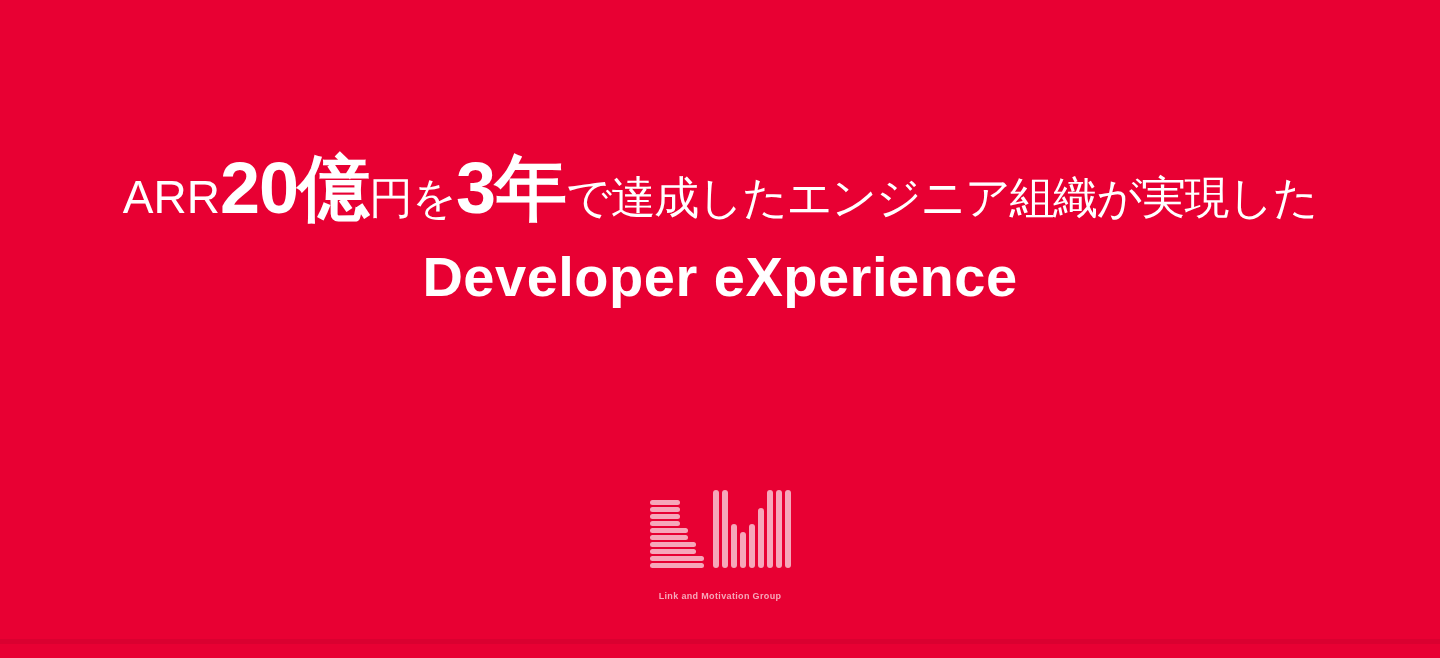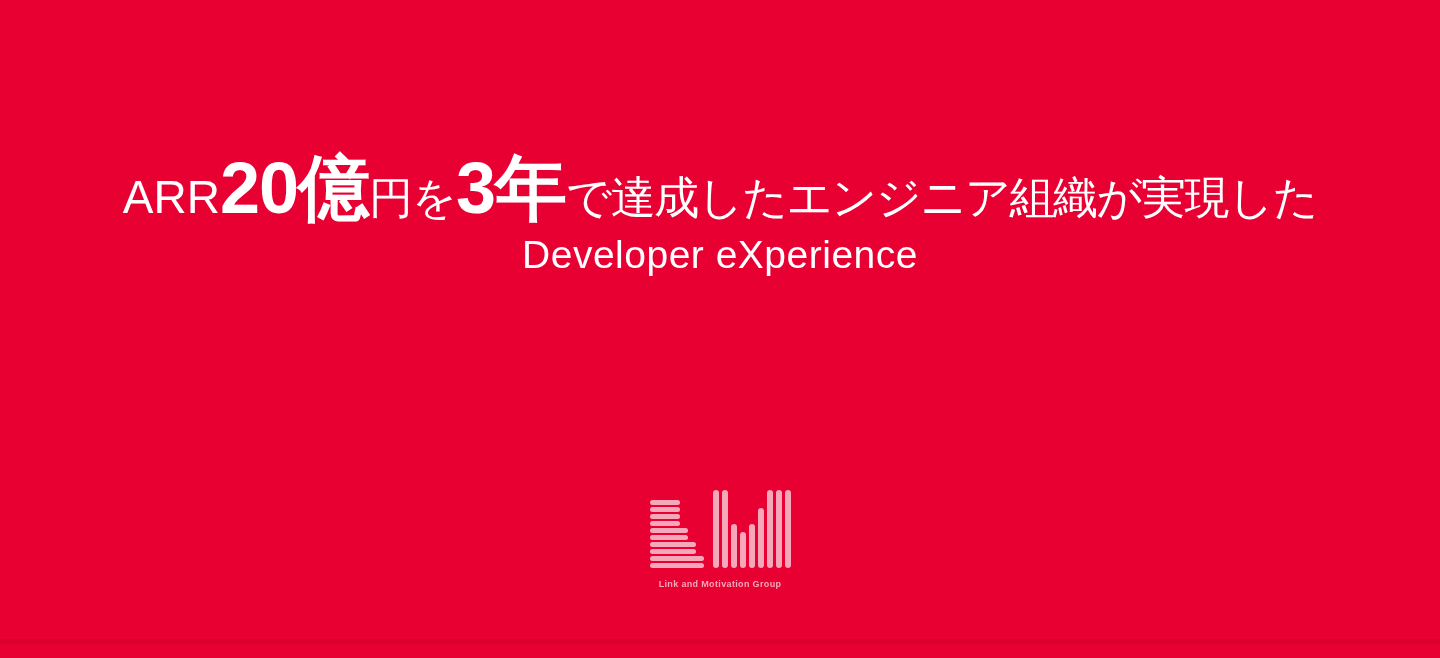--- a/index.html
+++ b/index.html
@@ -75,23 +75,23 @@
   }
   .l1-rest {
     font-size: 45px;
     font-weight: 500;
     letter-spacing: -1.5px;
   }
 
   
   .line2 {
     display: block;
-    margin-top: 4px;
-    font-size: 39px;
-    font-weight: 400;
+    margin-top: 16px;
+    font-size: 56px;
+    font-weight: 700;
     letter-spacing: 0.5px;
     line-height: 1.15;
     white-space: nowrap;
   }
 
   
   .line3 {
     display: block;
     margin-top: 26px;
     white-space: nowrap;
@@ -130,20 +130,21 @@
 
   
   .logo-block {
     position: absolute;
     left: 0;
     right: 0;
     top: 484px;
     display: flex;
     flex-direction: column;
     align-items: center;
+    gap: 12px;
   }
   .logo-mark {
     display: flex;
     align-items: flex-end;
     height: 84px;
     gap: 9px;
   }
   
   .logo-L {
     display: flex;

